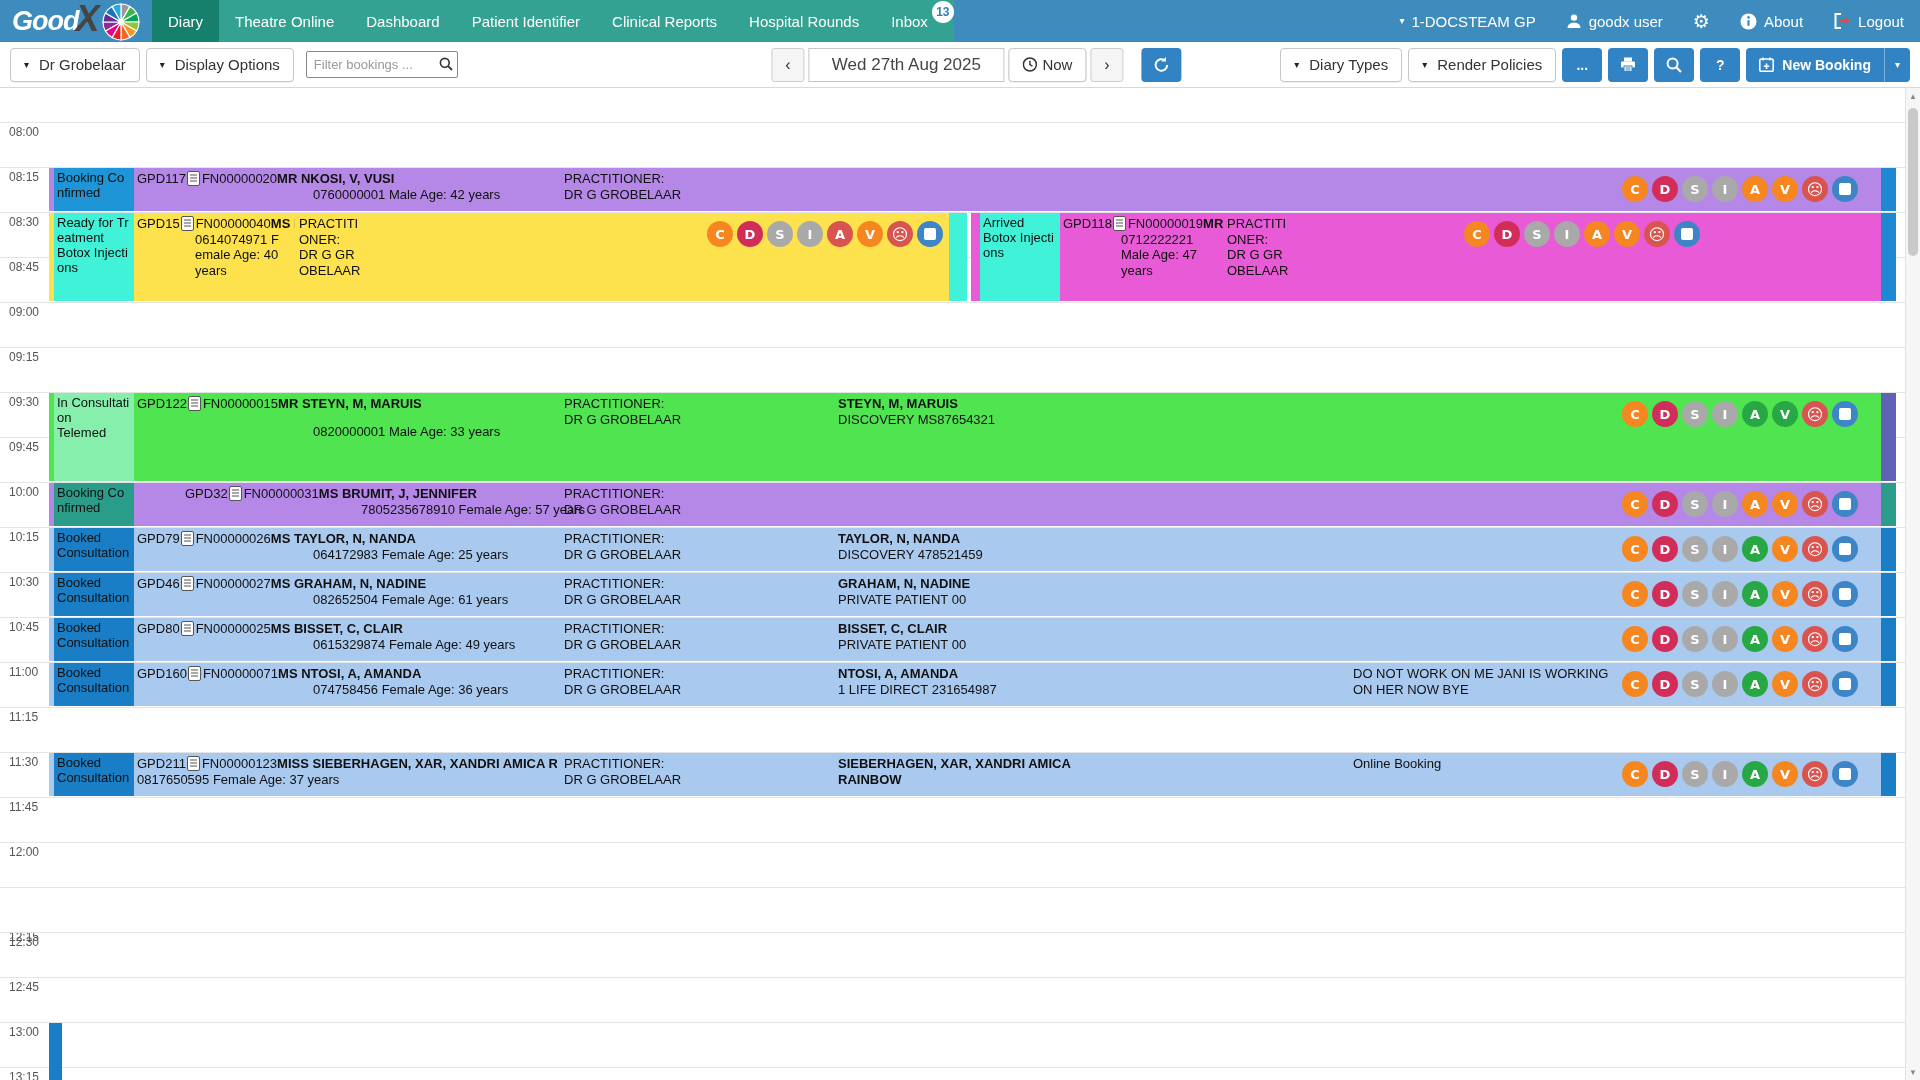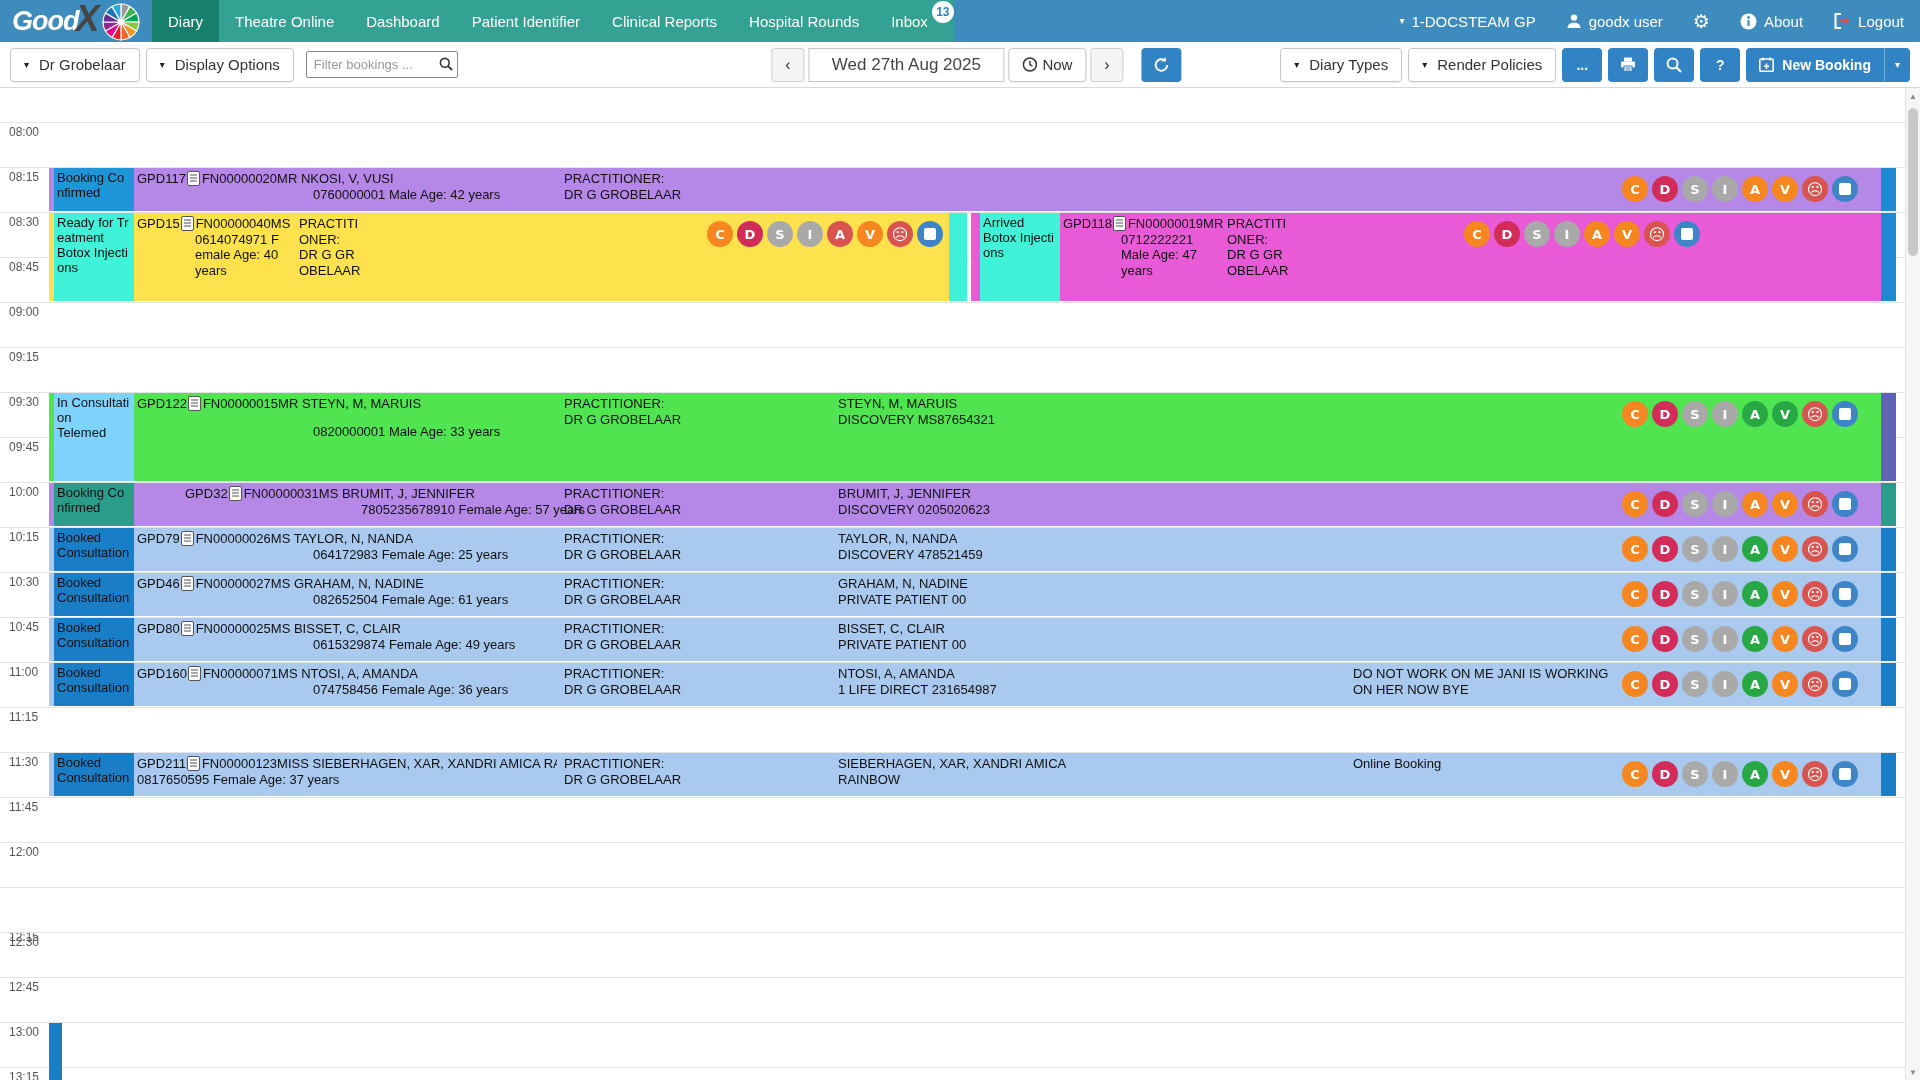--- a/index.html
+++ b/index.html
@@ -42,21 +42,21 @@
 
 
 .calendar{position:absolute;top:88px;left:0;width:1905px;bottom:0;overflow:hidden;background:#fff}
 .gridline{position:absolute;left:0;right:0;height:1px;background:#e4e4e4}
 .timelabel{position:absolute;left:9px;font-size:12px;color:#555}
 .booking{position:absolute;overflow:hidden;cursor:pointer}
 .bk-cell{position:absolute;top:0;bottom:0;font-size:13px;line-height:15px;padding:2px 3px;word-break:break-all;color:#101010}
 .bk-col{position:absolute;top:3px;font-size:13px;line-height:15.5px;color:#101010}
 .bk-l1{display:flex;align-items:center;white-space:nowrap;overflow:hidden}
 .bk-l1 svg{flex:0 0 auto;margin:0 2px 0 1px}
-.bk-name{font-weight:normal}
+.bk-name{font-weight:bold}
 .bk-icons{position:absolute;top:8px;display:flex;gap:4px}
 .circ{width:26px;height:26px;border-radius:50%;color:#fff;font-size:13px;font-weight:bold;display:flex;align-items:center;justify-content:center;cursor:pointer;flex:0 0 auto;font-family:"DejaVu Sans","Liberation Sans",sans-serif}
 .circ .sq{width:12px;height:12px;background:#fff;border-radius:2px}
 .endstrip{position:absolute;top:0;bottom:0;right:0}
 
 
 .scrollbar{position:absolute;top:88px;right:0;bottom:0;width:15px;background:#f6f6f6;border-left:1px solid #e2e2e2}
 .sb-arrow{position:absolute;left:0;right:0;height:16px;display:flex;align-items:center;justify-content:center;font-size:8px;color:#888;cursor:pointer}
 .sb-thumb{position:absolute;left:2px;right:2px;top:20px;height:148px;background:#c9c9c9;border-radius:7px;cursor:pointer}
 </style>
@@ -374,21 +374,21 @@
           <div class="circ" style="background: rgb(246, 134, 31);">A</div>
           <div class="circ" style="background: rgb(246, 134, 31);">V</div>
           <div class="circ" style="background: rgb(217, 83, 79); font-size: 16px; font-weight: normal;">☹</div>
           <div class="circ" style="background: rgb(61, 133, 198);">
             <div class="sq"></div>
           </div>
         </div>
         <div class="endstrip" style="width: 15px; background: rgb(30, 136, 210);"></div>
       </div>
       <div class="booking" style="left: 49px; top: 305px; width: 1847px; height: 88px; background: rgb(80, 228, 80);">
-        <div class="bk-cell" style="left: 5px; width: 80px; background: #7dd3fc;">
+        <div class="bk-cell" style="left: 5px; width: 80px; background: #86efac;">
           <div>In Consultation</div>
           <div>Telemed</div>
         </div>
         <div class="bk-col" style="left: 88px; width: 420px;">
           <div class="bk-l1">
             <div>GPD122</div>
             <svg width="13" height="15" viewBox="0 0 13 15">
               <rect x="0.5" y="0.5" width="12" height="14" rx="1.5" fill="#fdfdfd" stroke="#555"></rect>
               <line x1="3" y1="4" x2="10" y2="4" stroke="#555"></line>
               <line x1="3" y1="7" x2="10" y2="7" stroke="#555"></line>
@@ -435,24 +435,20 @@
               <line x1="3" y1="10" x2="10" y2="10" stroke="#555"></line>
             </svg>
             <div>FN00000031</div>
             <div class="bk-name">MS BRUMIT, J, JENNIFER</div>
           </div>
           <div style="margin-left: 176px; white-space: nowrap;">7805235678910 Female Age: 57 years</div>
         </div>
         <div class="bk-col" style="left: 515px; width: 274px;">
           <div>PRACTITIONER:</div>
           <div>DR G GROBELAAR</div>
-        </div>
-        <div class="bk-col" style="left: 789px; width: 292px;">
-          <div class="bk-name">BRUMIT, J, JENNIFER</div>
-          <div>DISCOVERY 0205020623</div>
         </div>
         <div class="bk-icons" style="left: 1573px;">
           <div class="circ" style="background: rgb(246, 134, 31);">C</div>
           <div class="circ" style="background: rgb(210, 45, 89);">D</div>
           <div class="circ" style="background: rgb(169, 169, 169);">S</div>
           <div class="circ" style="background: rgb(169, 169, 169);">I</div>
           <div class="circ" style="background: rgb(246, 134, 31);">A</div>
           <div class="circ" style="background: rgb(246, 134, 31);">V</div>
           <div class="circ" style="background: rgb(217, 83, 79); font-size: 16px; font-weight: normal;">☹</div>
           <div class="circ" style="background: rgb(61, 133, 198);">

